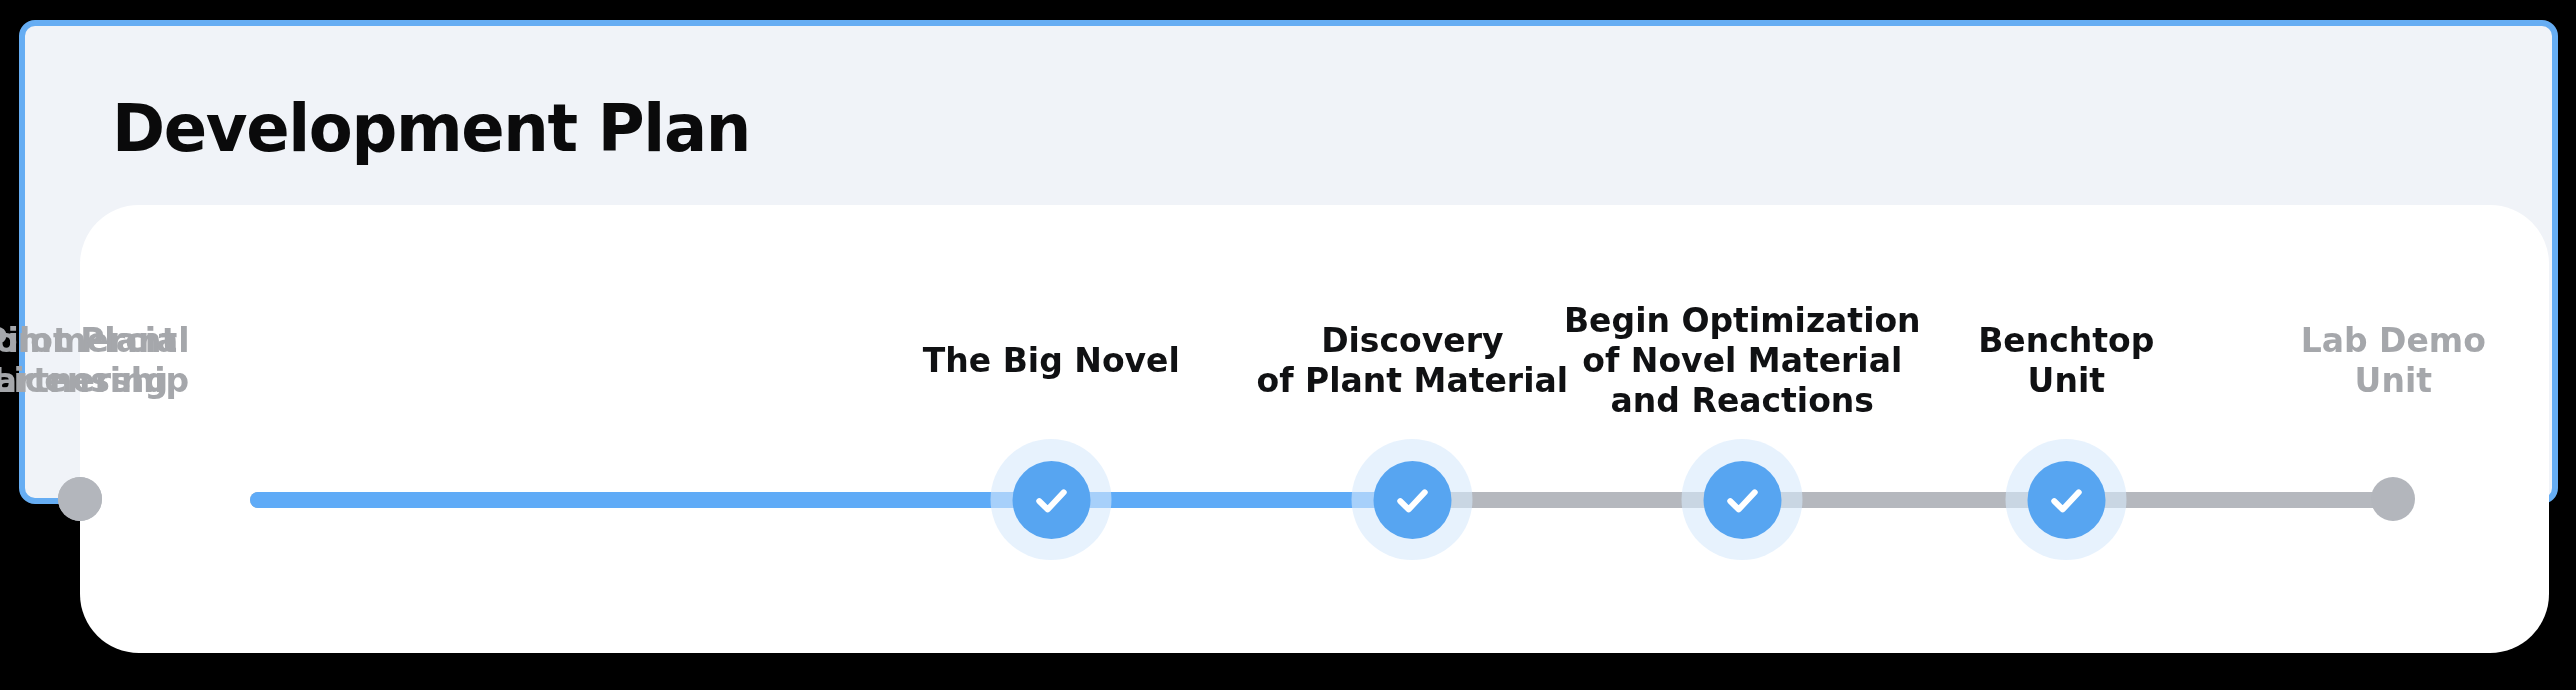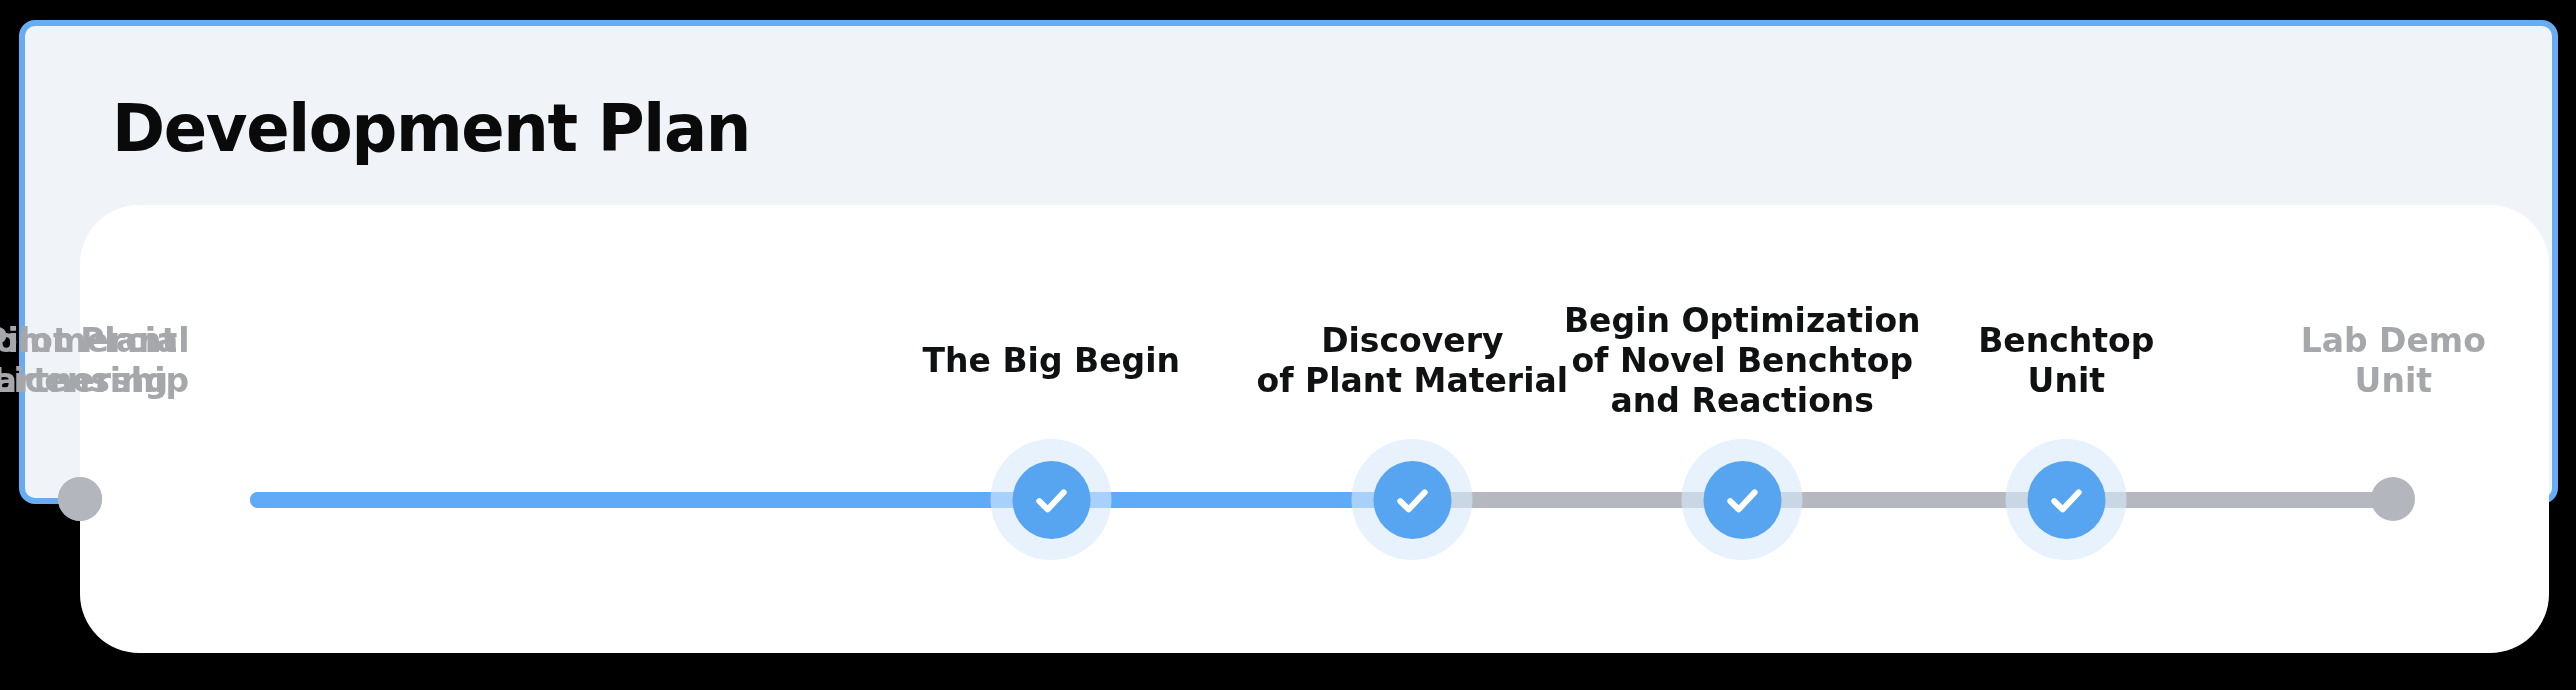--- a/index.html
+++ b/index.html
@@ -126,21 +126,21 @@
 
 <div id="stage">
   <div class="outer-card">
     <h1 class="page-title">Development Plan</h1>
 
     <div class="inner-panel">
       <div class="track track-remaining"></div>
       <div class="track track-progress"></div>
 
       <div class="milestone done">
-        <div class="m-label">The Big Begin</div>
+        <div class="m-label">The Big Novel</div>
         <div class="halo">
           <div class="dot-done">
             <svg class="check-icon" viewBox="0 0 24 24">
               <path d="M5 12.6 L9.8 17.4 L19 7.6" fill="none" stroke="#FFFFFF" stroke-width="3.4" stroke-linecap="round" stroke-linejoin="round"></path>
             </svg>
           </div>
         </div>
       </div>
 
       <div class="milestone done">
@@ -150,21 +150,21 @@
           <div class="dot-done">
             <svg class="check-icon" viewBox="0 0 24 24">
               <path d="M5 12.6 L9.8 17.4 L19 7.6" fill="none" stroke="#FFFFFF" stroke-width="3.4" stroke-linecap="round" stroke-linejoin="round"></path>
             </svg>
           </div>
         </div>
       </div>
 
       <div class="milestone done">
         <div class="m-label">Begin Optimization
-of Novel Benchtop
+of Novel Material
 and Reactions</div>
         <div class="halo">
           <div class="dot-done">
             <svg class="check-icon" viewBox="0 0 24 24">
               <path d="M5 12.6 L9.8 17.4 L19 7.6" fill="none" stroke="#FFFFFF" stroke-width="3.4" stroke-linecap="round" stroke-linejoin="round"></path>
             </svg>
           </div>
         </div>
       </div>
 

